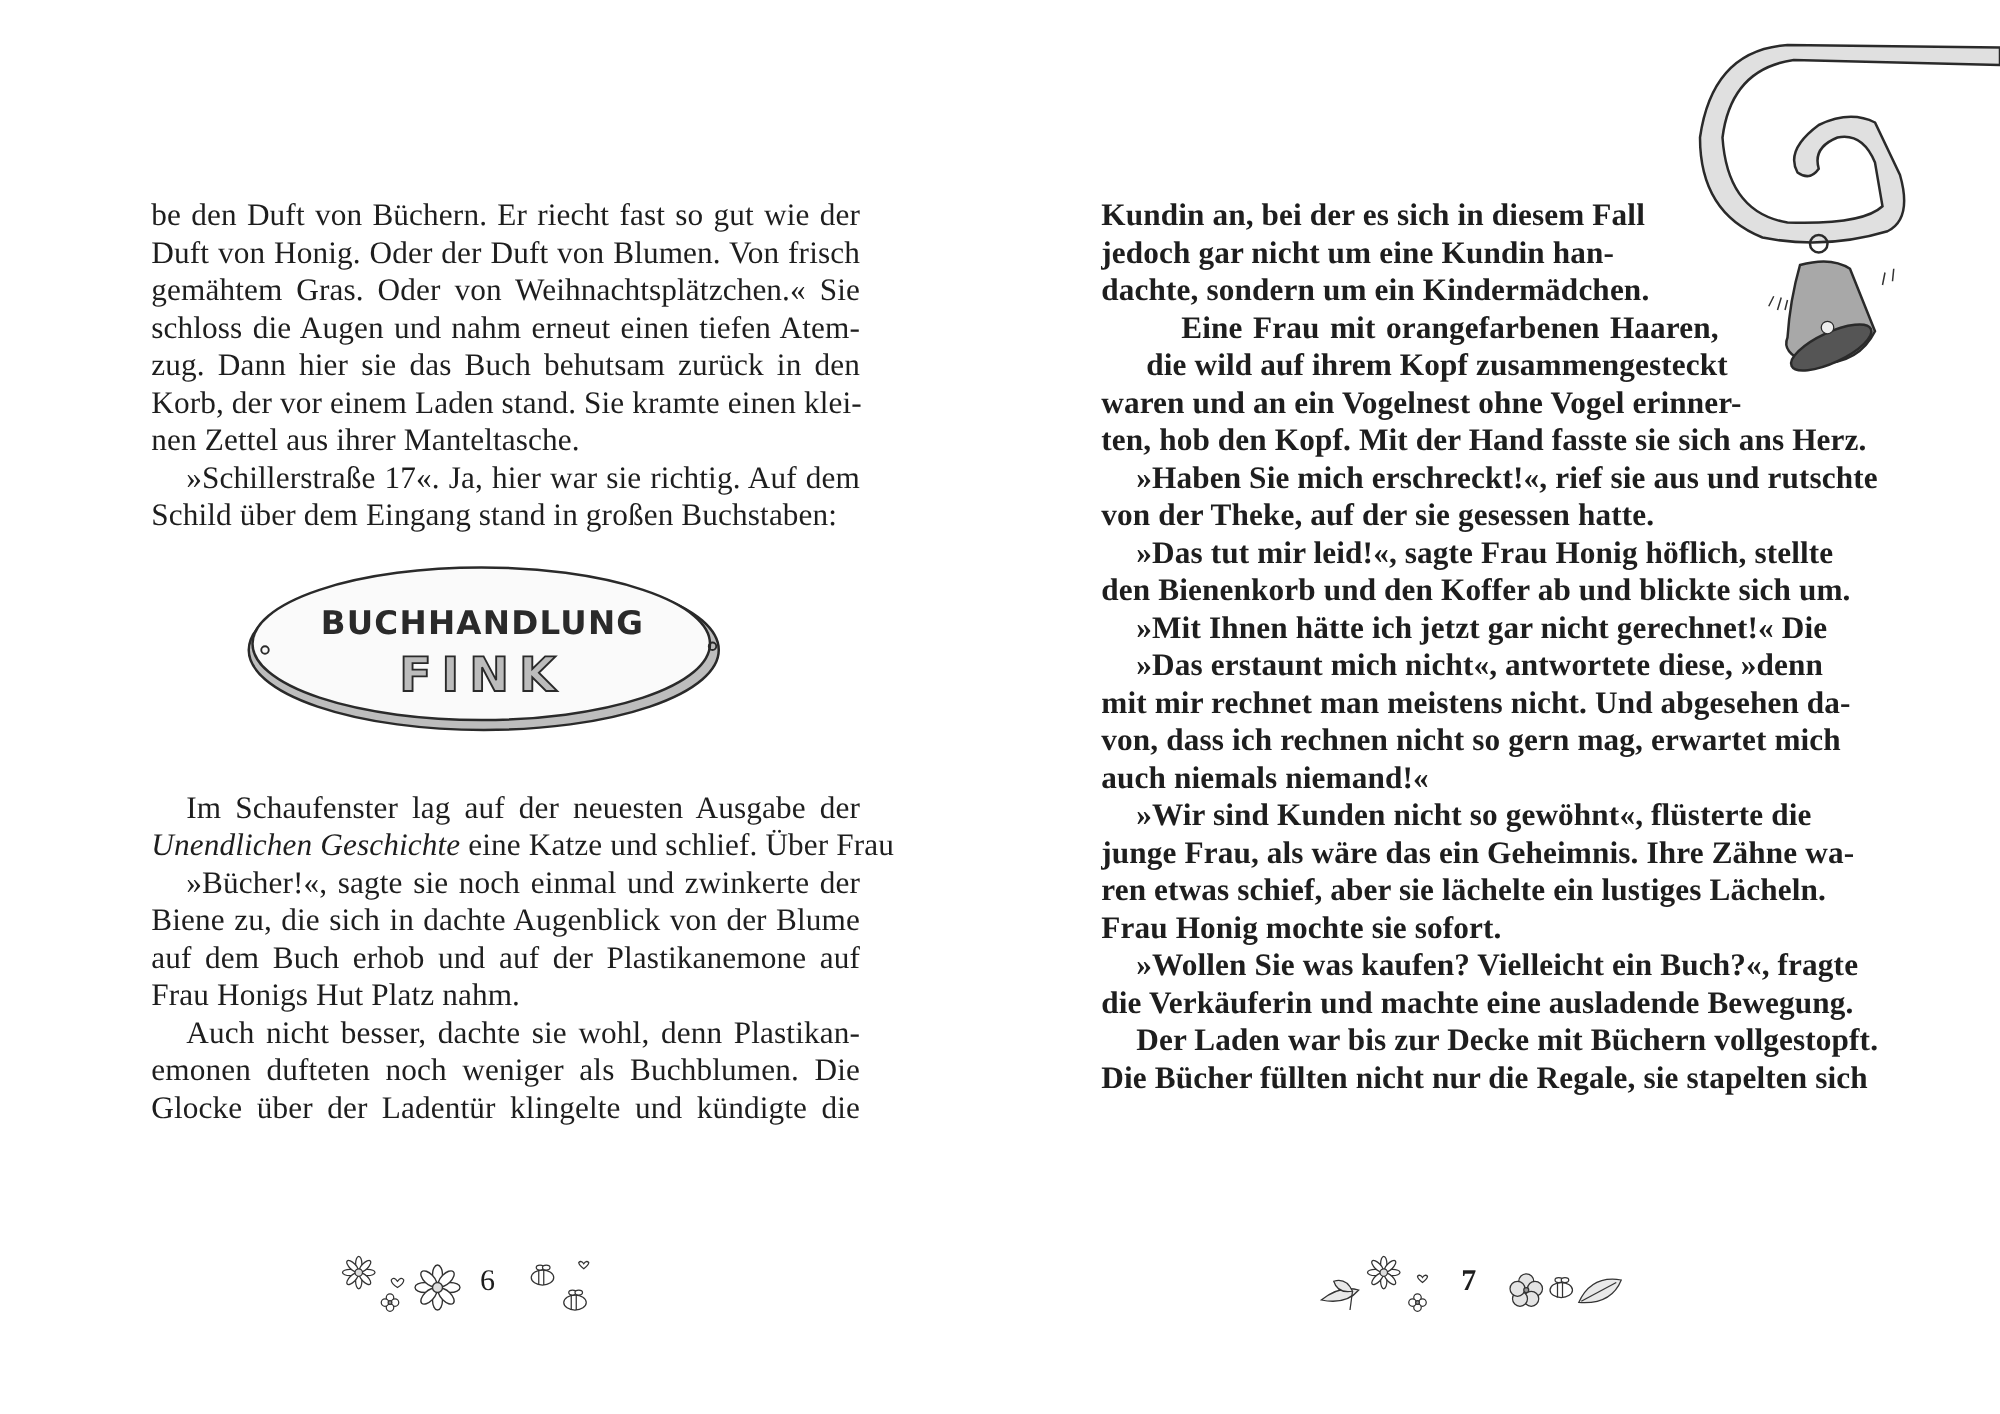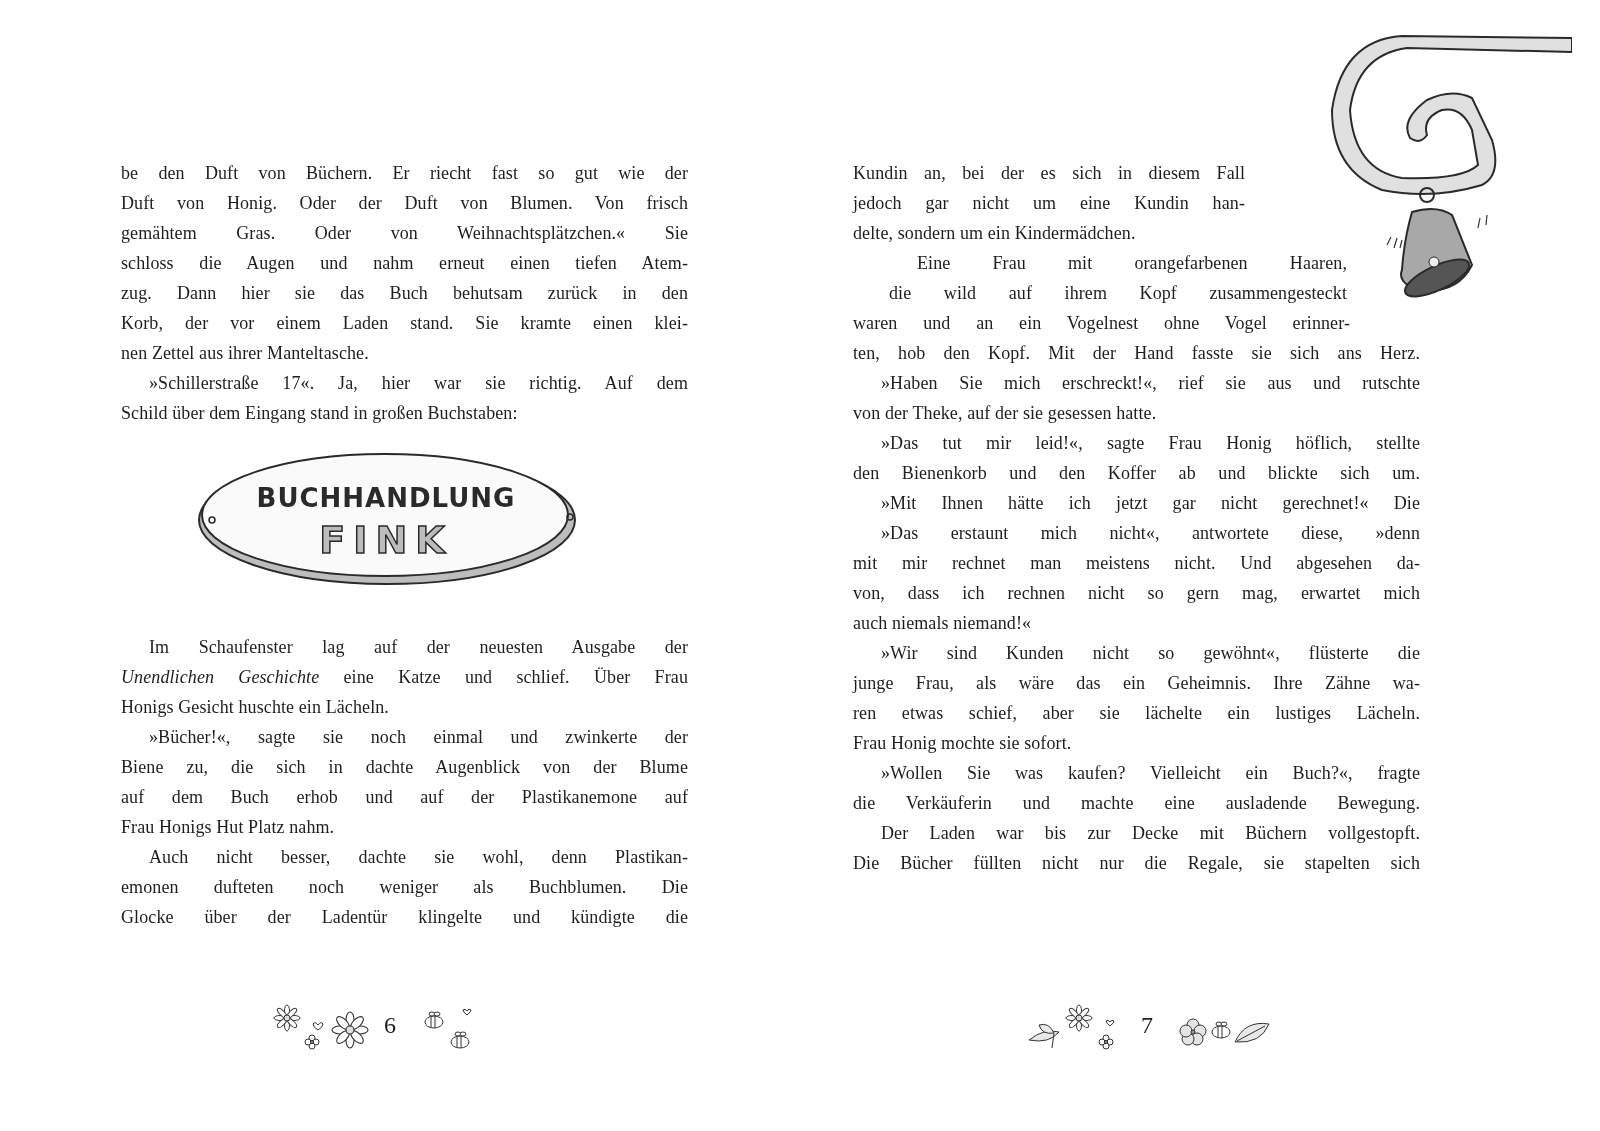--- a/index.html
+++ b/index.html
@@ -2,24 +2,24 @@
 <html><head>
 <meta charset="utf-8">
 <style>
   html, body { margin: 0; padding: 0; }
   body {
     width: 1600px; height: 1131px; background: #ffffff; position: relative; overflow: hidden;
     font-family: "Liberation Serif", "DejaVu Serif", serif; color: #1e1e1e;
   }
   .page { position: absolute; top: 0; height: 1131px; }
   .page-left { left: 0; width: 800px; }
-  .page-right { left: 772px; width: 800px; }
+  .page-right { left: 800px; width: 800px; font-weight: bold; }
   .text-block { position: absolute; }
   .line {
-    display: block; height: 30px; line-height: 30px; font-size: 18px;
+    display: block; height: 30px; line-height: 30px; font-size: 25px;
     white-space: nowrap; text-align: justify; text-align-last: justify; letter-spacing: 0.1px;
   }
   .line.last { text-align-last: left; }
   .line.indent { text-indent: 28px; }
   .line em { font-style: italic; }
   .left-text { left: 121px; top: 158px; width: 567px; }
   .left-text-2 { left: 121px; top: 632px; width: 567px; }
   .right-text { left: 81px; top: 158px; width: 567px; }
   .short1 { width: 392px; }
   .short2 { width: 458px; margin-left: 36px; }
@@ -52,21 +52,20 @@
       <circle cx="22" cy="80" r="3" fill="none" stroke="#2a2a2a" stroke-width="1.5"></circle>
       <circle cx="380" cy="77" r="3" fill="none" stroke="#2a2a2a" stroke-width="1.5"></circle>
       <text x="196" y="67" text-anchor="middle" font-family="DejaVu Sans, sans-serif" font-weight="bold" font-size="26" fill="#2a2a2a" letter-spacing="1">BUCHHANDLUNG</text>
       <text x="196" y="113" text-anchor="middle" font-family="DejaVu Sans, sans-serif" font-weight="bold" font-size="38" fill="#bcbcbc" stroke="#2a2a2a" stroke-width="1.5" letter-spacing="8">FINK</text>
     </svg>
   </div>
 
   <div class="text-block left-text-2">
     <span class="line indent">Im Schaufenster lag auf der neuesten Ausgabe der</span>
     <span class="line"><em>Unendlichen Geschichte</em><span> eine Katze und schlief. Über Frau</span></span>
-    <span class="line last">Honigs Gesicht huschte ein Lächeln.</span>
     <span class="line indent">»Bücher!«, sagte sie noch einmal und zwinkerte der</span>
     <span class="line">Biene zu, die sich in dachte Augenblick von der Blume</span>
     <span class="line">auf dem Buch erhob und auf der Plastikanemone auf</span>
     <span class="line last">Frau Honigs Hut Platz nahm.</span>
     <span class="line indent">Auch nicht besser, dachte sie wohl, denn Plastikan-</span>
     <span class="line">emonen dufteten noch weniger als Buchblumen. Die</span>
     <span class="line">Glocke über der Ladentür klingelte und kündigte die</span>
   </div>
 
   <div class="footer" style="left:262px;width:120px;">
@@ -139,21 +138,21 @@
       <ellipse cx="155" cy="278" rx="35" ry="12" transform="rotate(-25 155 278)" fill="#555" stroke="#2a2a2a" stroke-width="2"></ellipse>
       <circle cx="152" cy="262" r="5" fill="#eee" stroke="#2a2a2a" stroke-width="1"></circle>
       <path d="M105 245 l4 -8 M112 248 l3 -10 M118 248 l2 -8" stroke="#333" stroke-width="1.2"></path>
       <path d="M198 218 l-2 10 M205 215 l-1 10" stroke="#333" stroke-width="1.2"></path>
     </svg>
   </div>
 
   <div class="text-block right-text">
     <span class="line short1">Kundin an, bei der es sich in diesem Fall</span>
     <span class="line short1">jedoch gar nicht um eine Kundin han-</span>
-    <span class="line short1 last">delte, sondern um ein Kindermädchen.</span>
+    <span class="line short1 last">dachte, sondern um ein Kindermädchen.</span>
     <span class="line short2 indent">Eine Frau mit orangefarbenen Haaren,</span>
     <span class="line short2">die wild auf ihrem Kopf zusammengesteckt</span>
     <span class="line short3">waren und an ein Vogelnest ohne Vogel erinner-</span>
     <span class="line">ten, hob den Kopf. Mit der Hand fasste sie sich ans Herz.</span>
     <span class="line indent">»Haben Sie mich erschreckt!«, rief sie aus und rutschte</span>
     <span class="line last">von der Theke, auf der sie gesessen hatte.</span>
     <span class="line indent">»Das tut mir leid!«, sagte Frau Honig höflich, stellte</span>
     <span class="line">den Bienenkorb und den Koffer ab und blickte sich um.</span>
     <span class="line indent">»Mit Ihnen hätte ich jetzt gar nicht gerechnet!« Die</span>
     <span class="line indent">»Das erstaunt mich nicht«, antwortete diese, »denn</span>

